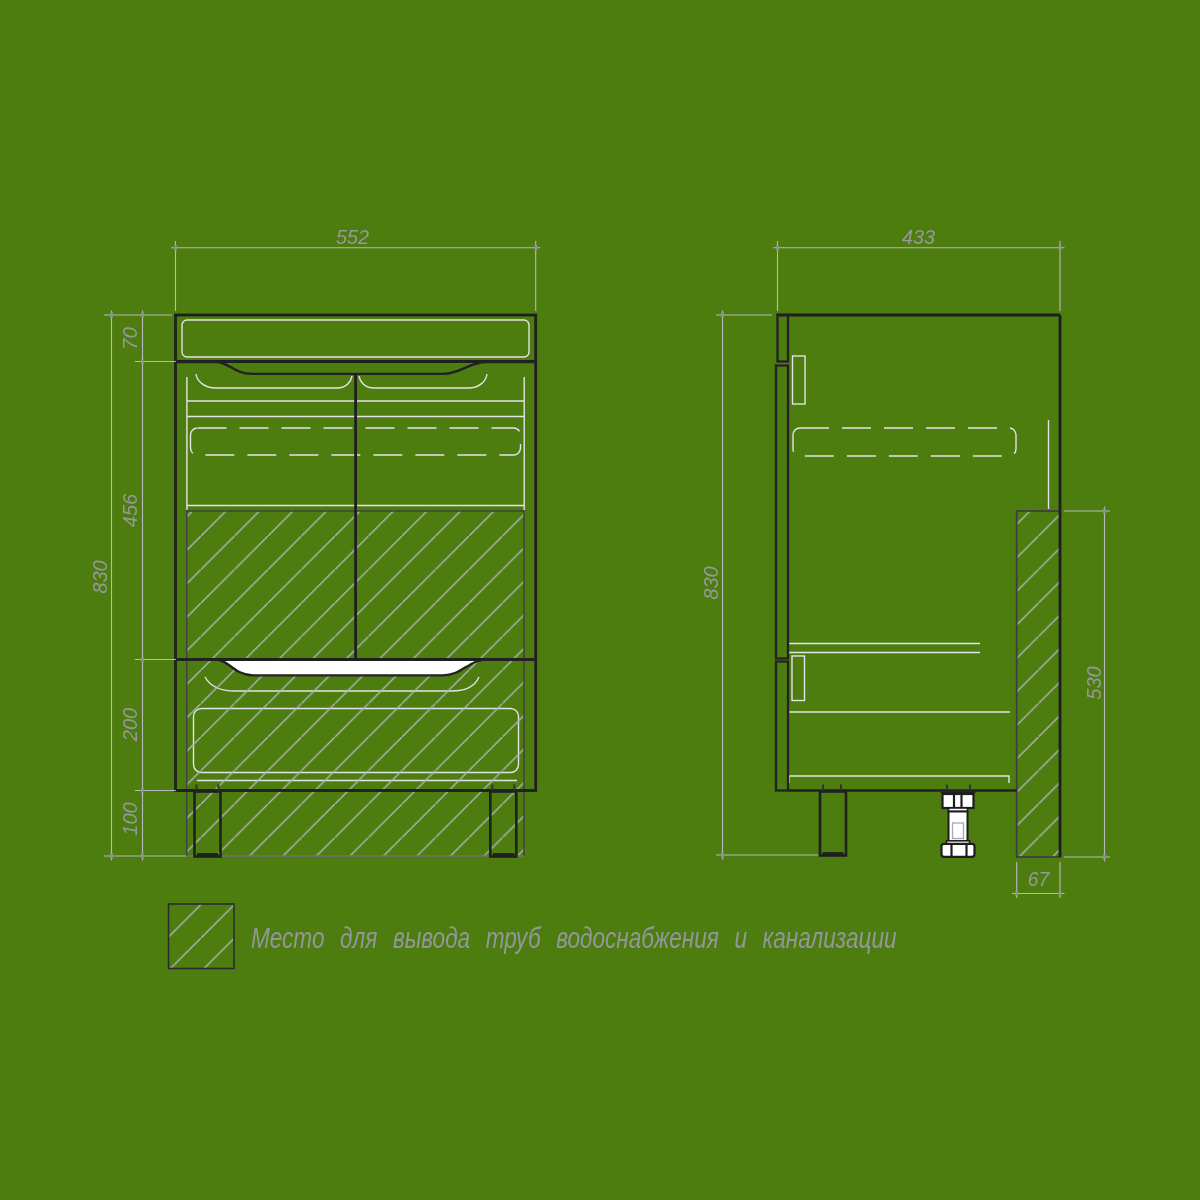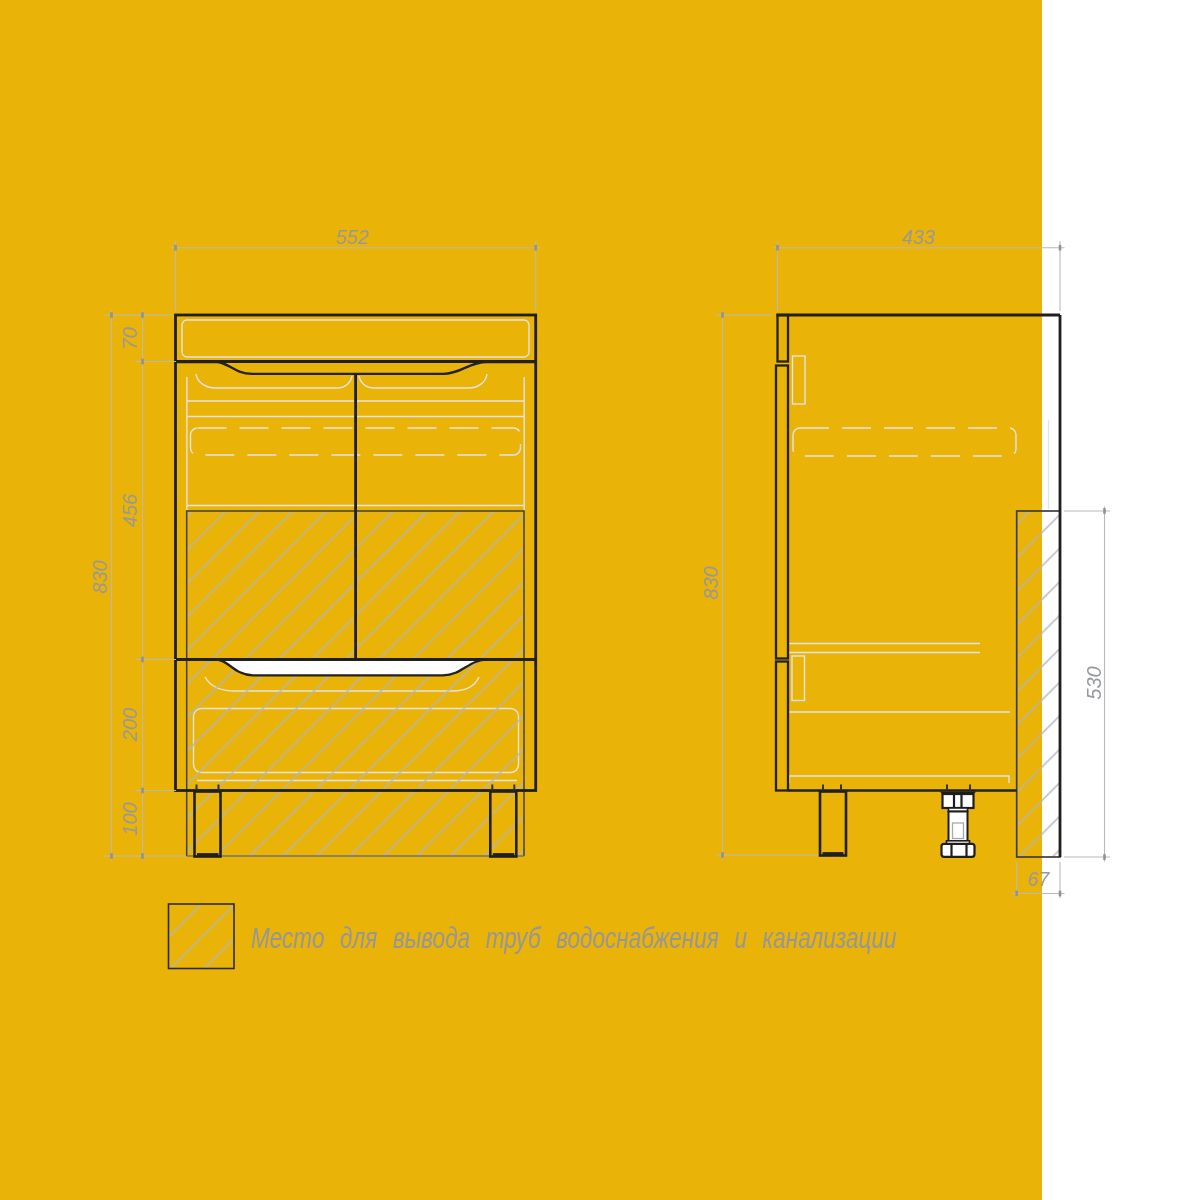--- a/index.html
+++ b/index.html
@@ -1,16 +1,16 @@
 <!DOCTYPE html>
 <html><head>
 <meta charset="utf-8">
 <style>
   html,body{margin:0;padding:0;background:#ffffff;}
-  .wrap{width:1042px;height:1200px;position:relative;background:#eab308;}
+  .wrap{width:1200px;height:1200px;position:relative;background:#4d7c0f;}
   svg{display:block;}
   text{font-family:"Liberation Sans",sans-serif;}
 </style>
 </head>
 <body>
 <div class="wrap">
 <svg width="1200" height="1200" viewBox="0 0 1200 1200">
 <defs>
   <pattern id="hatch" width="33.5" height="33.5" patternUnits="userSpaceOnUse">
     <path d="M-3 36.5 L36.5 -3" stroke="#b0b5bb" stroke-width="1.4" fill="none"></path>

